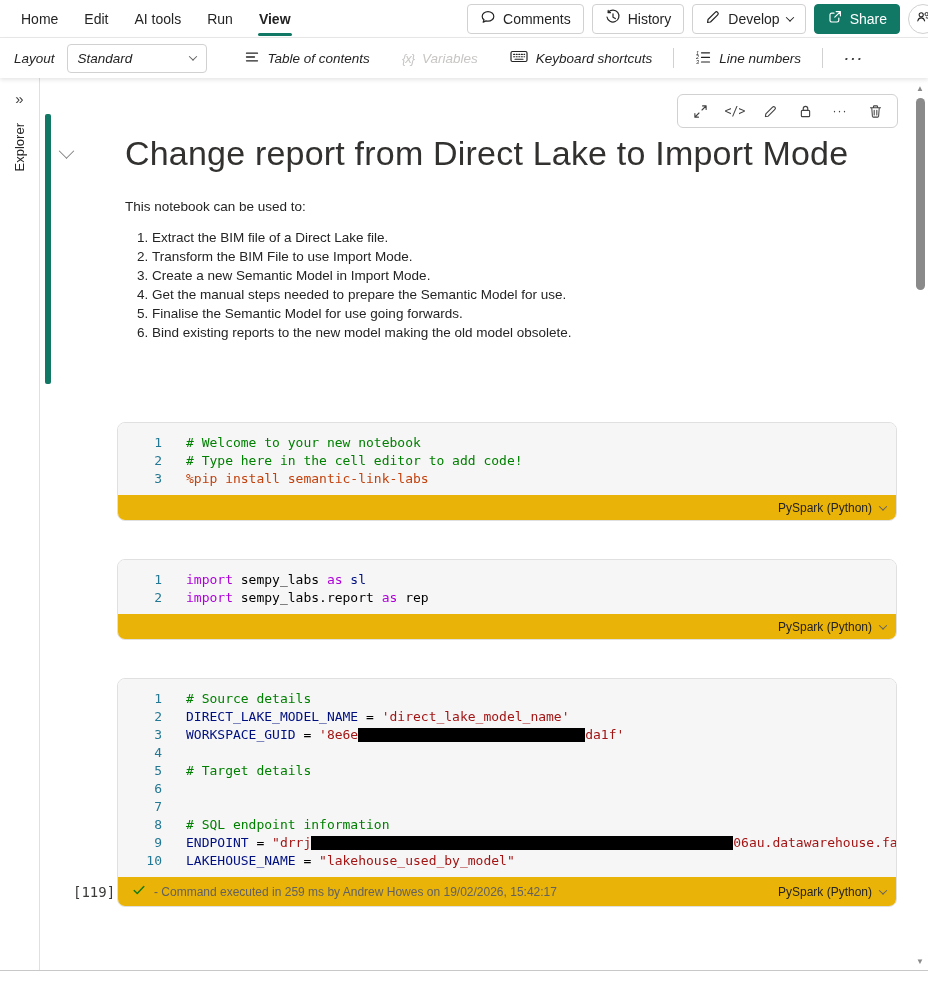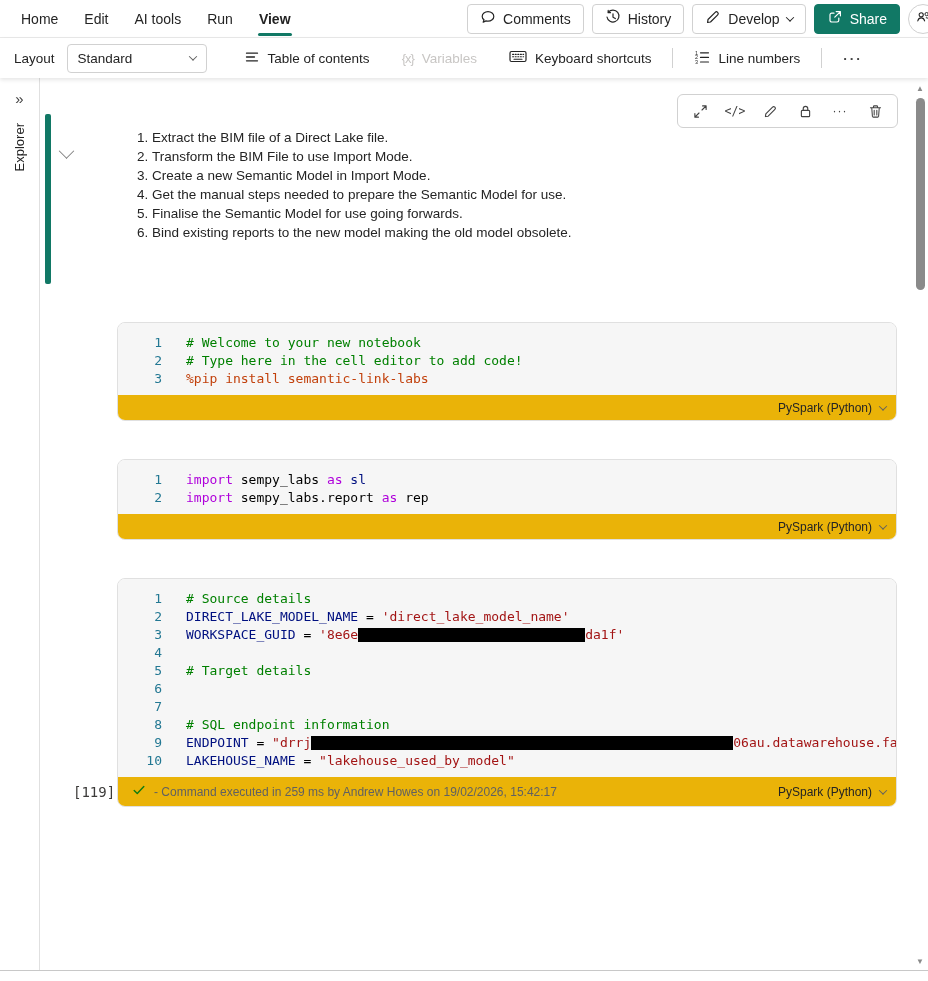--- a/index.html
+++ b/index.html
@@ -23,21 +23,21 @@
     color:#242424; cursor:pointer; white-space:nowrap; }
   .btn svg { flex-shrink:0; }
   .btn.share { background:var(--accent); border-color:var(--accent); color:#fff; }
   .avatar-btn { width:30px; height:30px; border:1px solid #d1d1d1; border-radius:50%;
     display:flex; align-items:center; justify-content:center; background:#fff;
     margin-right:-16px; flex-shrink:0; }
 
   
   .toolbar2 { height:40px; flex-shrink:0; display:flex; align-items:center;
     padding:0 14px; gap:10px; background:#fff; position:relative; z-index:6;
-    box-shadow:0 2px 4px rgba(0,0,0,.10); }
+    box-shadow:0 2px 4px rgba(0,0,0,.10);font-style:italic; }
   .tb-label { font-size:13.5px; margin-right:2px; }
   .dropdown { width:140px; height:29px; border:1px solid #d1d1d1; border-radius:4px;
     display:flex; align-items:center; justify-content:space-between; padding:4px 10px;
     font-size:13.5px; cursor:pointer; margin-right:16px; }
   .tb-btn { display:flex; align-items:center; gap:8px; padding:0 11px; height:30px;
     font-size:13.5px; color:#242424; cursor:pointer; border-radius:4px; }
   .tb-btn.disabled { color:#c8c6c4; cursor:default; }
   .tb-sep { width:1px; height:20px; background:#d1d1d1; }
   .vx { font-size:13px; color:#c8c6c4; letter-spacing:-1px; }
 
@@ -225,20 +225,22 @@
           </svg>
         </span>
     </div>
 
     <div class="md-cell">
       <div class="md-bar"></div>
       <div class="md-chevron">
         <span class="chev chev-lg"></span>
       </div>
       <div class="md-body">
+        <h1 class="md-title">Change report from Direct Lake to Import Mode</h1>
+        <p class="md-intro">This notebook can be used to:</p>
         <ol class="md-list">
             <li>Extract the BIM file of a Direct Lake file.</li>
             <li>Transform the BIM File to use Import Mode.</li>
             <li>Create a new Semantic Model in Import Mode.</li>
             <li>Get the manual steps needed to prepare the Semantic Model for use.</li>
             <li>Finalise the Semantic Model for use going forwards.</li>
             <li>Bind existing reports to the new model making the old model obsolete.</li>
           </ol>
       </div>
     </div>

